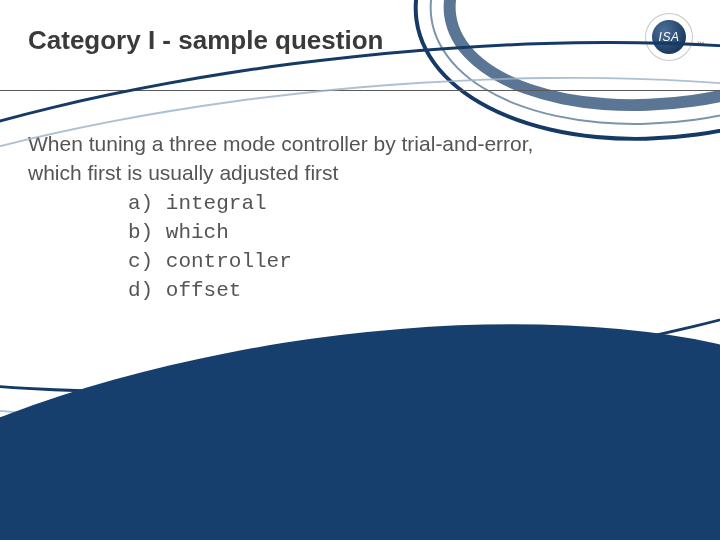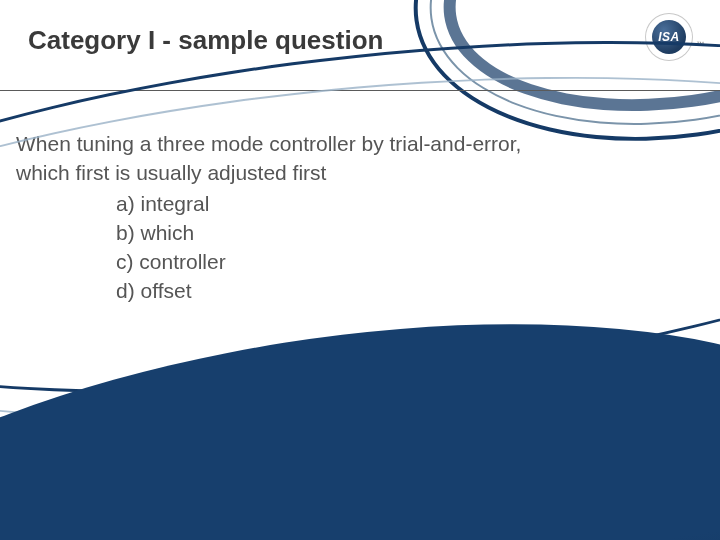--- a/index.html
+++ b/index.html
@@ -1,33 +1,33 @@
 <!DOCTYPE html>
 <html><head>
 <meta charset="utf-8">
 <style>
   html,body{margin:0;padding:0;width:720px;height:540px;background:#fff;font-family:Arial,Helvetica,sans-serif;overflow:hidden;}
   .slide{position:relative;width:720px;height:540px;}
   .title{position:absolute;left:28px;top:18px;font-size:26px;font-weight:bold;color:#3a3a3a;margin-top:7px;}
   .hr{position:absolute;left:0;top:90px;width:720px;height:1px;background:#5a5a5a;}
-  .body{position:absolute;left:16px;top:130px;width:560px;color:#555;font-size:21px;line-height:1.38;}
+  .body{position:absolute;left:28px;top:130px;width:560px;color:#555;font-size:21px;line-height:1.38;}
   .options{margin-left:100px;margin-top:2px;}
-  .option{line-height:1.38;}
+  .option{line-height:1.38;font-family:Liberation Mono, monospace;}
   
   .swoosh-top{position:absolute;right:-220px;top:-170px;width:520px;height:300px;border:4px solid #153a66;border-radius:50%;transform:rotate(-8deg);}
   .swoosh-top .inner1{position:absolute;inset:12px;border:2px solid #7b94aa;border-radius:50%;}
   .swoosh-top .inner2{position:absolute;inset:26px;border:12px solid #153a66;border-radius:50%;opacity:.7;}
   .swoosh-bot{position:absolute;left:-280px;bottom:-260px;width:1200px;height:460px;border-radius:50%;background:linear-gradient(180deg,#173f6d 0%, #173f6d 55%, #0f2c4c 100%);transform:rotate(-9deg);}
   .swoosh-bot-line1{position:absolute;left:-280px;bottom:160px;width:1300px;height:320px;border:3px solid #153a66;border-radius:50%;transform:rotate(-6deg);}
   .swoosh-bot-line2{position:absolute;left:-280px;bottom:130px;width:1300px;height:320px;border:2px solid #9ab2c7;border-radius:50%;transform:rotate(-5deg);opacity:.8;}
   
   .logo{position:absolute;right:28px;top:14px;width:46px;height:46px;}
   .logo .ring{position:absolute;inset:0;border-radius:50%;background:#fff;box-shadow:0 0 0 1px #c8c8c8;}
   .logo .disc{position:absolute;inset:6px;border-radius:50%;background:radial-gradient(circle at 35% 30%, #4a6f9a 0%, #1e3c60 70%);}
-  .logo .txt{position:absolute;inset:0;display:flex;align-items:center;justify-content:center;color:#fff;font-size:12px;font-weight:bold;font-style:italic;letter-spacing:.5px;}
+  .logo .txt{position:absolute;inset:0;display:flex;align-items:center;justify-content:center;color:#fff;font-size:12px;font-weight:normal;font-style:italic;letter-spacing:.5px;}
   .logo-tm{position:absolute;right:16px;top:40px;font-size:8px;color:#888;}
 </style>
 </head>
 <body>
 
 <div class="slide">
 
   <div class="swoosh-top">
     <div class="inner1"></div>
     <div class="inner2"></div>

